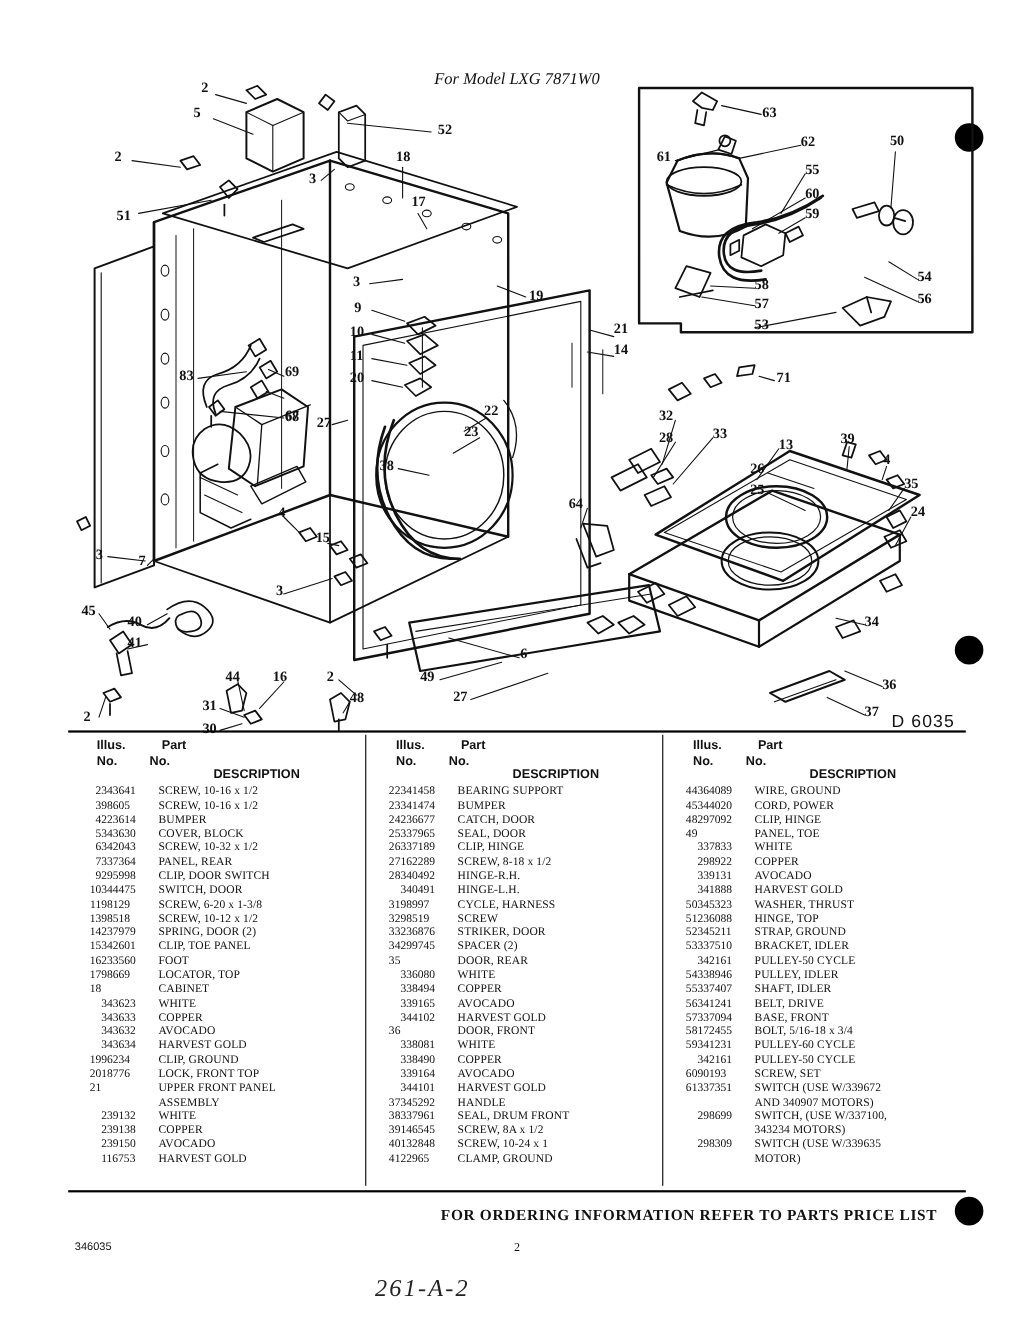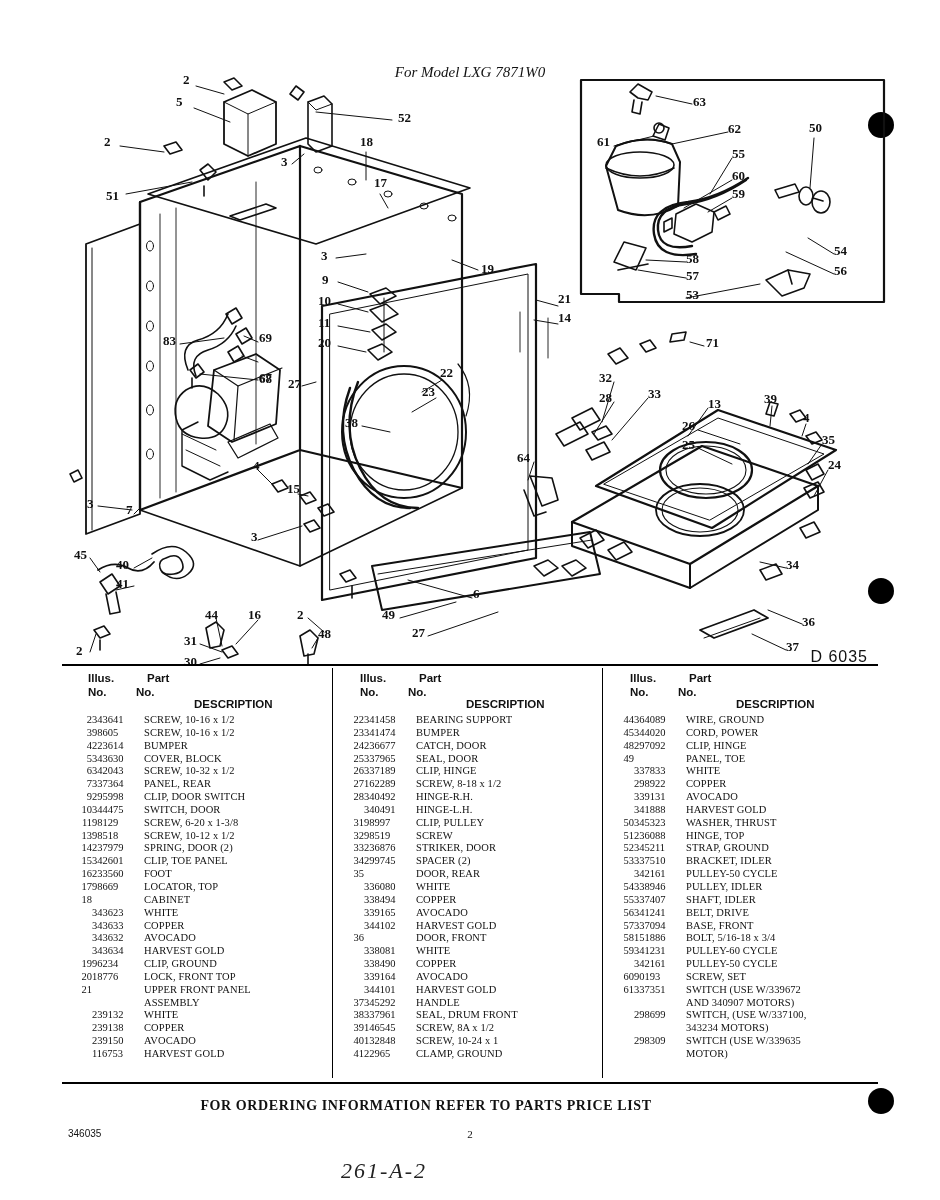--- a/index.html
+++ b/index.html
@@ -167,21 +167,21 @@
     font-size: 10.5px;
     letter-spacing: 0.1px;
   }
 
   
   .order-note {
     position: absolute;
     top: 1098px;
     left: 0;
     width: 852px;
-    text-align: center;
+    text-align: right;
     font-family: "Liberation Serif", serif;
     font-weight: bold;
     font-size: 14px;
     letter-spacing: 0.6px;
   }
   .doc-num {
     position: absolute;
     top: 1128px;
     left: 68px;
     font-family: "Liberation Sans", sans-serif;
@@ -745,21 +745,21 @@
               <td class="desc">HINGE-R.H.</td>
             </tr>
           <tr>
               <td class="illno"></td>
               <td class="partno">340491</td>
               <td class="desc">HINGE-L.H.</td>
             </tr>
           <tr>
               <td class="illno">31</td>
               <td class="partno">98997</td>
-              <td class="desc">CLIP, PULLEY</td>
+              <td class="desc">CYCLE, HARNESS</td>
             </tr>
           <tr>
               <td class="illno">32</td>
               <td class="partno">98519</td>
               <td class="desc">SCREW</td>
             </tr>
           <tr>
               <td class="illno">33</td>
               <td class="partno">236876</td>
               <td class="desc">STRIKER, DOOR</td>
@@ -938,21 +938,21 @@
               <td class="partno">341241</td>
               <td class="desc">BELT, DRIVE</td>
             </tr>
           <tr>
               <td class="illno">57</td>
               <td class="partno">337094</td>
               <td class="desc">BASE, FRONT</td>
             </tr>
           <tr>
               <td class="illno">58</td>
-              <td class="partno">151886</td>
+              <td class="partno">172455</td>
               <td class="desc">BOLT, 5/16-18 x 3/4</td>
             </tr>
           <tr>
               <td class="illno">59</td>
               <td class="partno">341231</td>
               <td class="desc">PULLEY-60 CYCLE</td>
             </tr>
           <tr>
               <td class="illno"></td>
               <td class="partno">342161</td>

